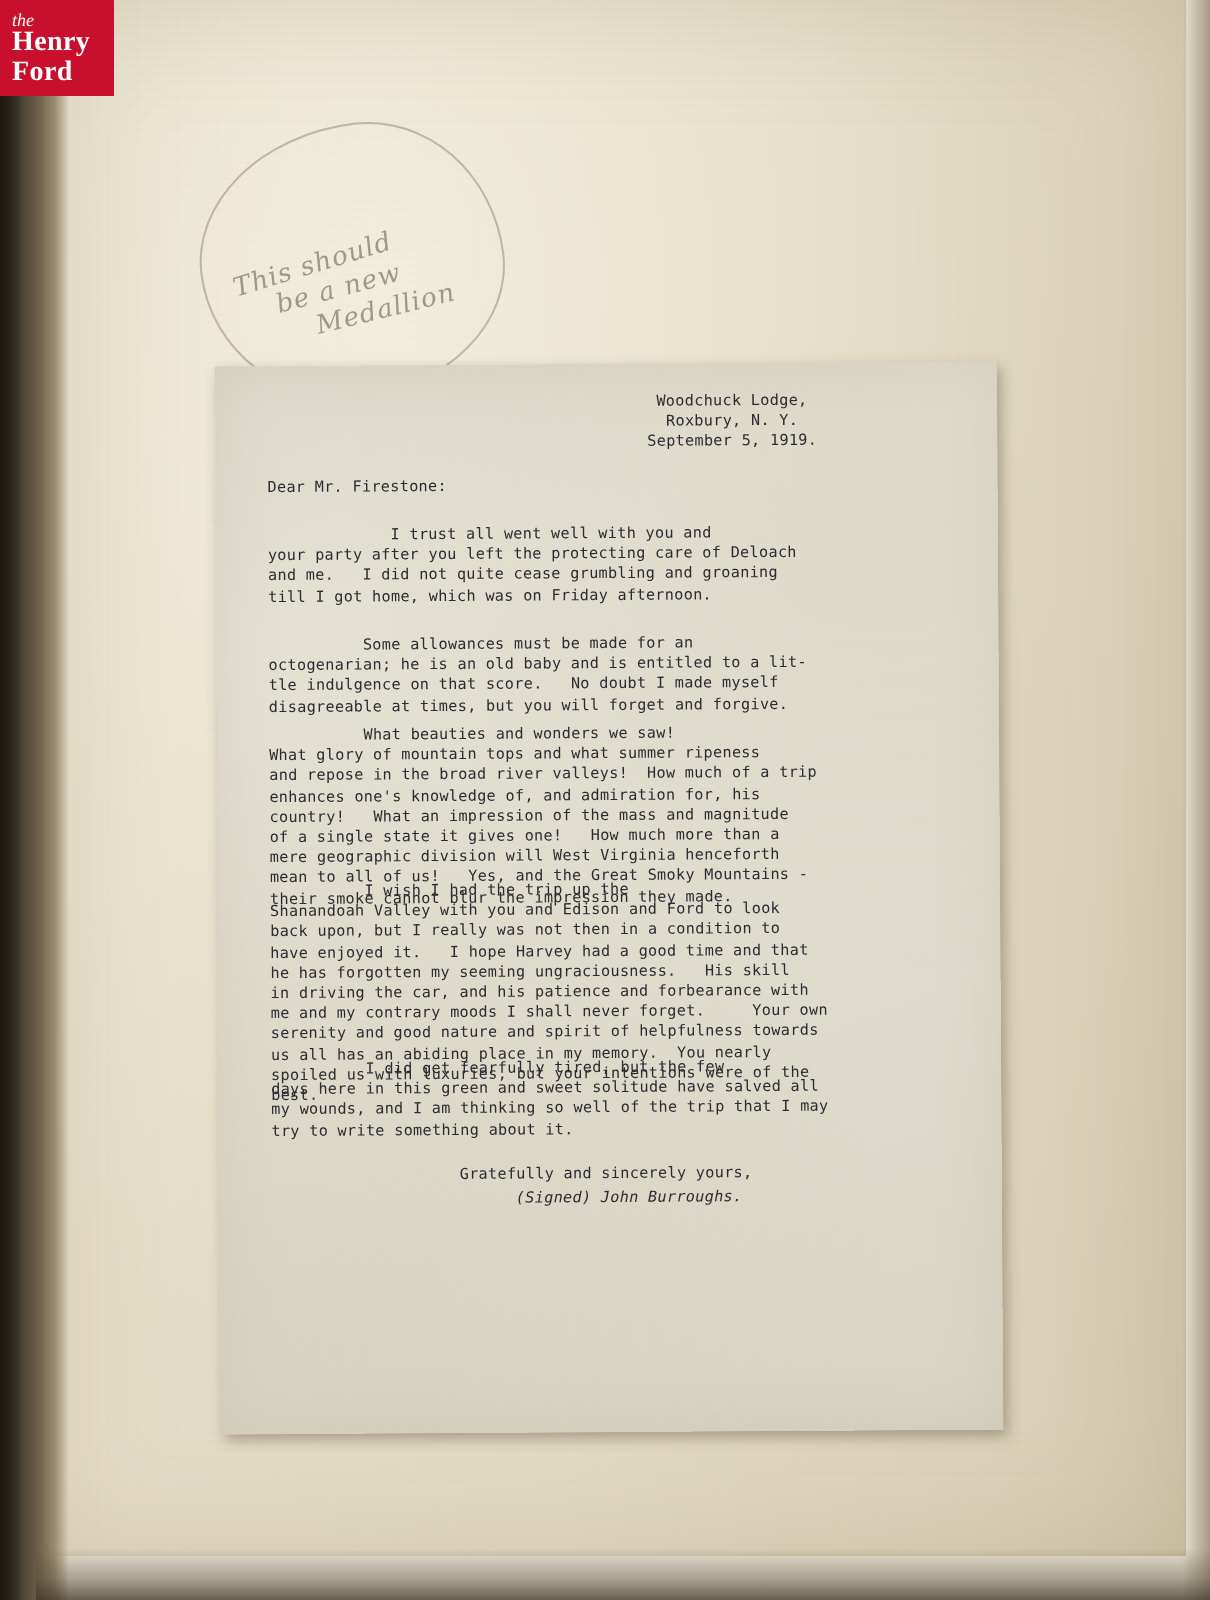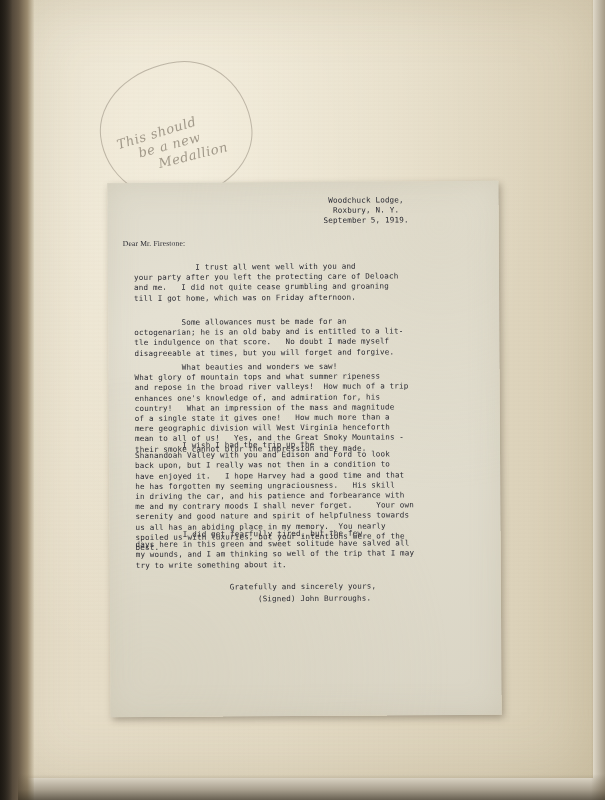--- a/index.html
+++ b/index.html
@@ -134,28 +134,28 @@
     color: #2b2b33;
     font-family: "DejaVu Sans Mono", monospace;
     font-size: 7.6px;
     line-height: 10.2px;
     letter-spacing: 0.15px;
     white-space: pre;
   }
   .blk { position: absolute; white-space: pre; }
 
   .addr { left: 216px; top: 14px; text-align: center; }
-  .salut { left: 15px; top: 56px; font-family: Liberation Serif, serif; }
+  .salut { left: 26px; top: 56px; }
   .p1 { left: 26px; top: 80px; }
   .p2 { left: 26px; top: 135px; }
   .p3 { left: 26px; top: 180px; }
   .p4 { left: 26px; top: 258px; }
   .p5 { left: 26px; top: 347px; }
   .close1 { left: 120px; top: 400px; }
-  .close2 { left: 148px; top: 412px; }
+  .close2 { left: 148px; top: 412px; font-style: italic; }
 
   
   .logo {
     position: absolute;
     left: 0px;
     top: 0px;
     width: 57px;
     height: 48px;
     background: #c8102e;
     color: #ffffff;
@@ -245,14 +245,19 @@
 best.</div>
       <div class="blk p5">          I did get fearfully tired, but the few
 days here in this green and sweet solitude have salved all
 my wounds, and I am thinking so well of the trip that I may
 try to write something about it.</div>
       <div class="blk close1">Gratefully and sincerely yours,</div>
       <div class="blk close2">(Signed) John Burroughs.</div>
     </div>
   </div>
 
+  <div class="logo">
+    <span class="the">the</span>
+    <span class="henry">Henry</span>
+    <span class="ford">Ford</span>
+  </div>
 
 </div>
 
 </body></html>

